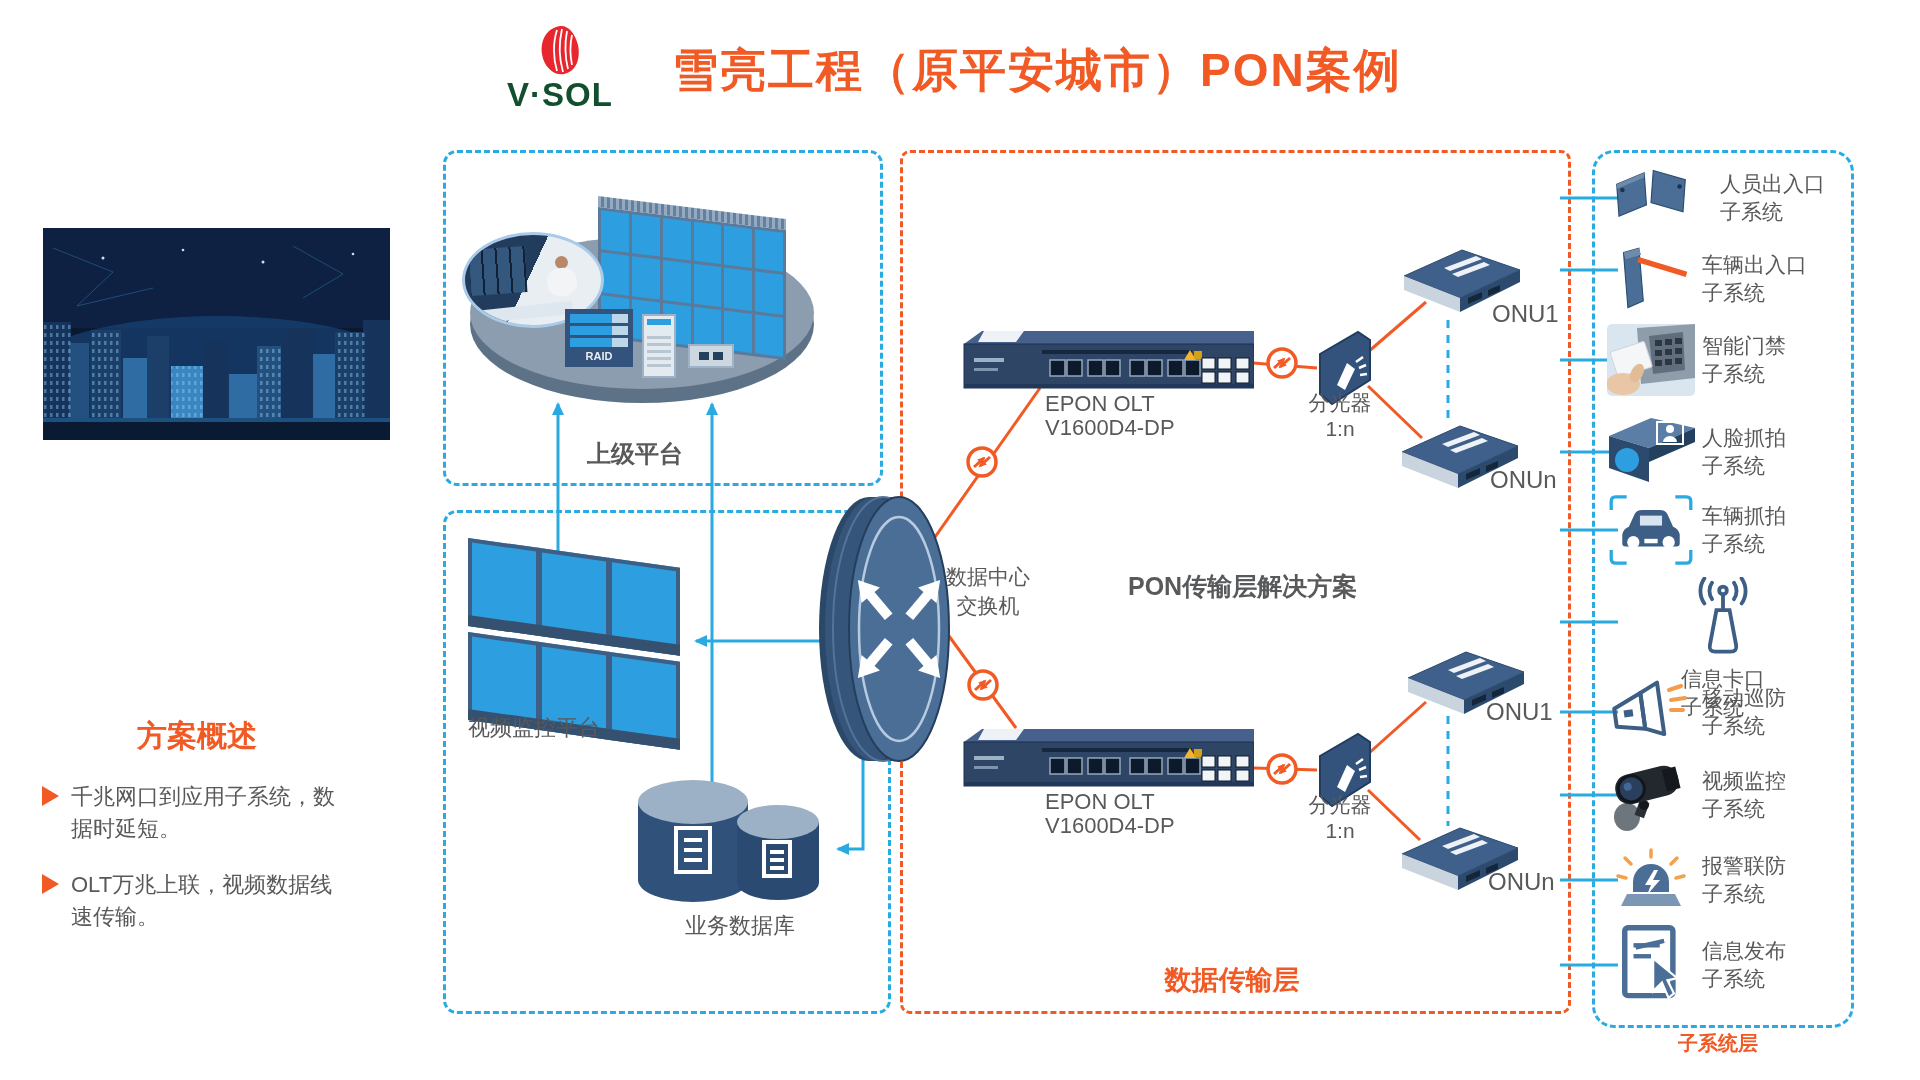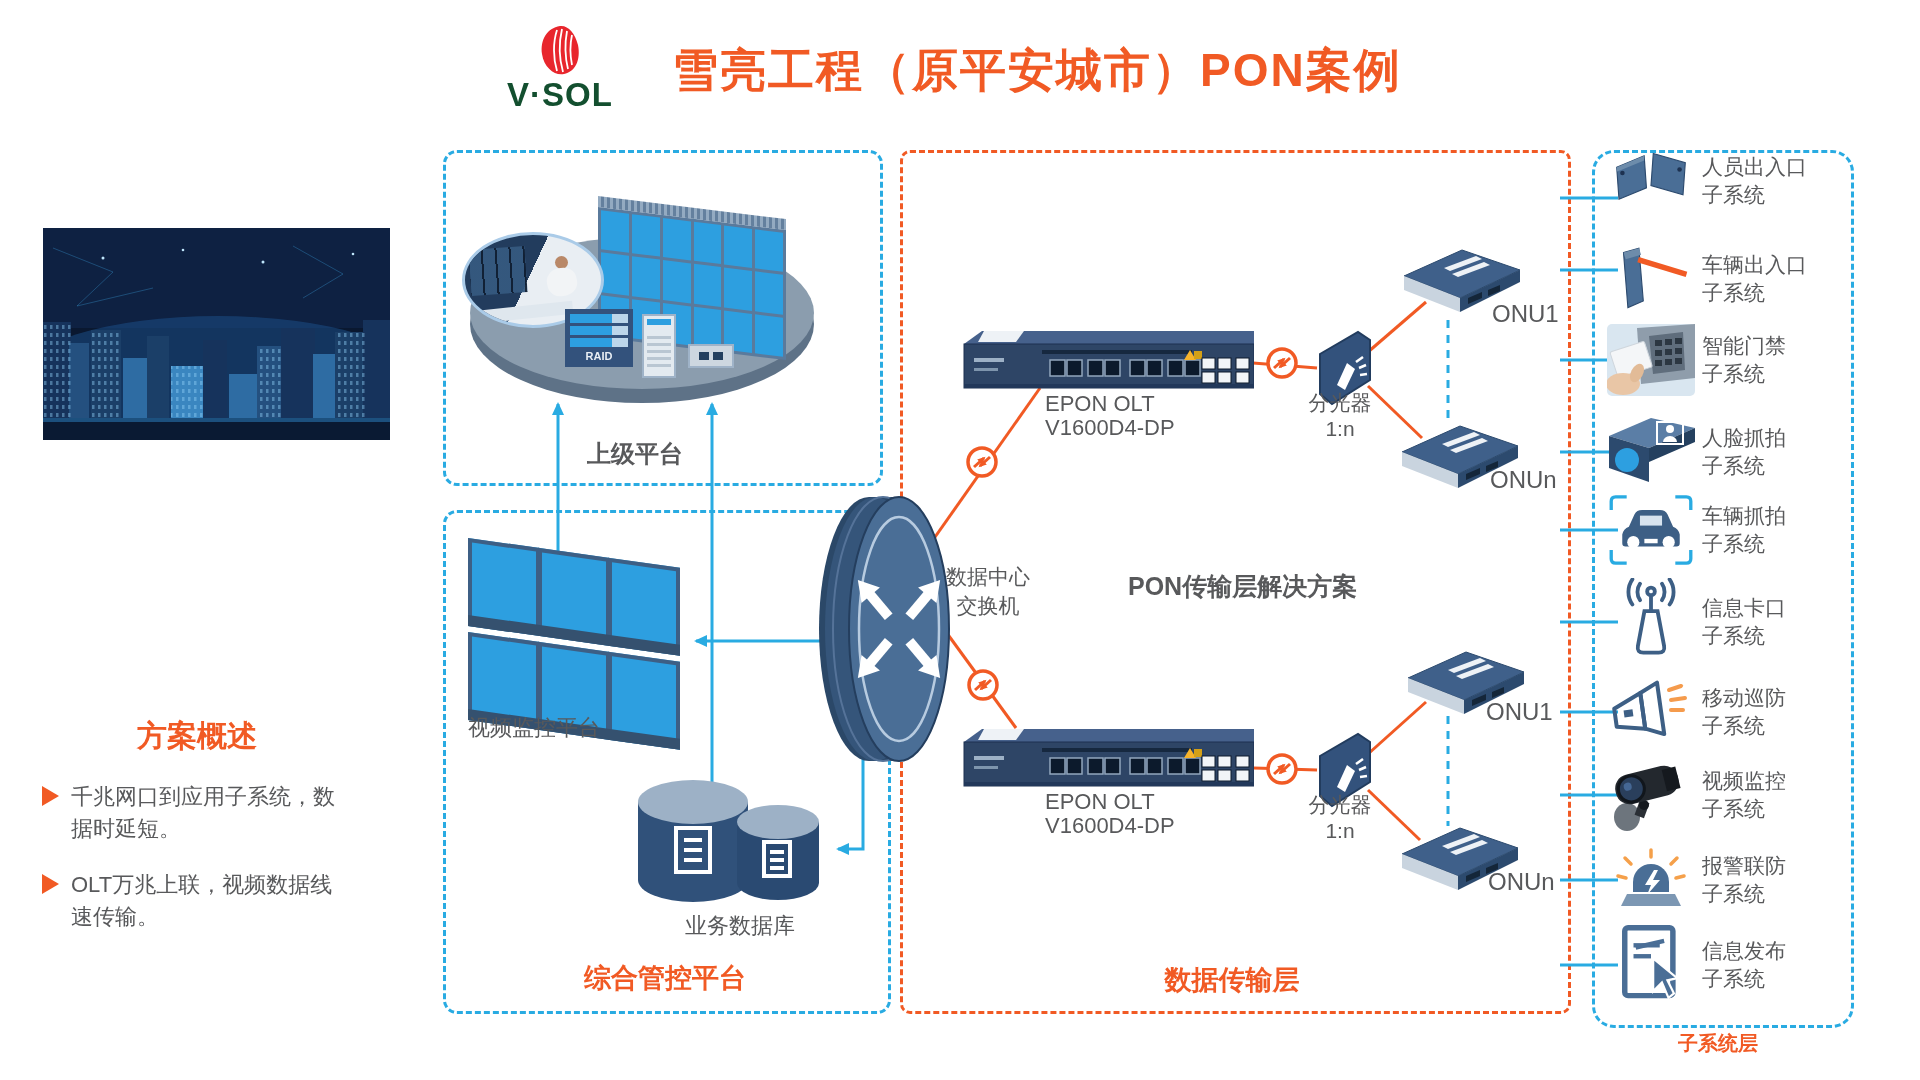--- a/index.html
+++ b/index.html
@@ -328,21 +328,20 @@
           <line x1="46" y1="70" x2="64" y2="70"></line>
           <line x1="46" y1="80" x2="64" y2="80"></line>
         <rect x="126" y="62" width="26" height="34"></rect>
         <line x1="132" y1="72" x2="146" y2="72"></line>
           <line x1="132" y1="80" x2="146" y2="80"></line>
           <line x1="132" y1="88" x2="146" y2="88"></line>
       </g>
     </svg>
   </div>
   <div class="abs dev-label ctr" style="left:650px;top:914px;width:180px;">业务数据库</div>
-  <div class="abs zone-label ctr" style="left:540px;top:960px;width:250px;">综合管控平台</div>
 
   <svg class="abs" style="left:813px;top:490px;" width="150" height="278">
     <use href="#sym-switch" width="150" height="278"></use>
   </svg>
   <div class="abs switch-lbl ctr" style="left:928px;top:562px;width:120px;">
     <span>数据中心</span><br>
     <span>交换机</span>
   </div>
 
   <div class="abs pon-head" style="left:1128px;top:570px;">PON传输层解决方案</div>
@@ -388,21 +387,21 @@
     <use href="#sym-onu" width="128" height="70"></use>
   </svg>
   <div class="abs onu-label" style="left:1486px;top:698px;">ONU1</div>
   <svg class="abs" style="left:1396px;top:824px;" width="128" height="70">
     <use href="#sym-onu" width="128" height="70"></use>
   </svg>
   <div class="abs onu-label" style="left:1488px;top:868px;">ONUn</div>
 
   <div class="abs zone-label ctr" style="left:1132px;top:962px;width:200px;">数据传输层</div>
 
-  <div class="srow" style="top:136px;">
+  <div class="srow" style="top:153px;gap:18px;">
     <div class="ic">
         <svg width="76" height="64" viewBox="0 0 64 56">
       <g fill="#4a6e96" stroke="#2c4a6e">
             <polygon points="2,16 26,6 28,34 4,44"></polygon>
             <polygon points="34,4 62,12 60,40 32,32"></polygon>
           </g>
       <polygon points="2,16 26,6 26,10 2,20" fill="#6d8cab"></polygon>
       <circle cx="7" cy="21" r="2" fill="#1d3150"></circle>
           <circle cx="57" cy="18" r="2" fill="#1d3150"></circle>
     </svg>
@@ -490,21 +489,21 @@
           <circle cx="54" cy="45" r="5.5" fill="#fff"></circle>
       <rect x="32" y="42" width="12" height="4" fill="#fff"></rect>
     </svg>
       </div>
     <div class="lbl">
         <span>车辆抓拍</span>
         <span>子系统</span>
       </div>
   </div>
 
-  <div class="srow" style="top:577px;">
+  <div class="srow" style="top:577px;flex-direction:column;">
     <div class="ic">
         <svg width="70" height="88" viewBox="0 0 64 80">
       <g fill="none" stroke="#3d5f85" stroke-width="3.5" stroke-linecap="round">
         <path d="M26,30 L20,62 q-1,6 5,6 h14 q6,0 5,-6 L38,30 Z"></path>
         <line x1="32" y1="30" x2="32" y2="17"></line>
         <circle cx="32" cy="12" r="3.5"></circle>
         <path d="M22,5 a13,13 0 0 0 0,15"></path>
             <path d="M15,1 a20,20 0 0 0 0,23"></path>
         <path d="M42,5 a13,13 0 0 1 0,15"></path>
             <path d="M49,1 a20,20 0 0 1 0,23"></path>

